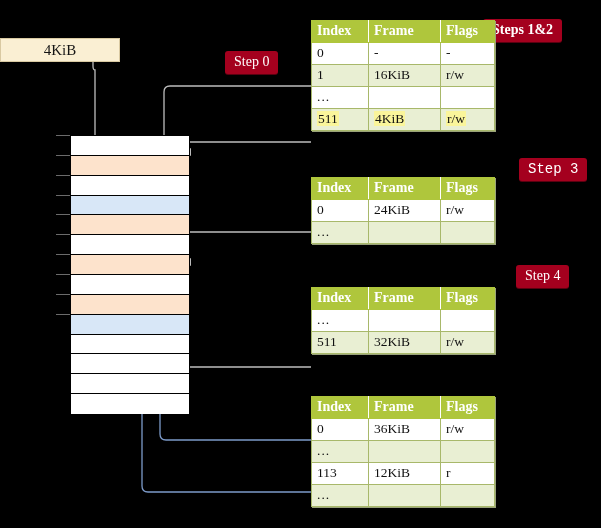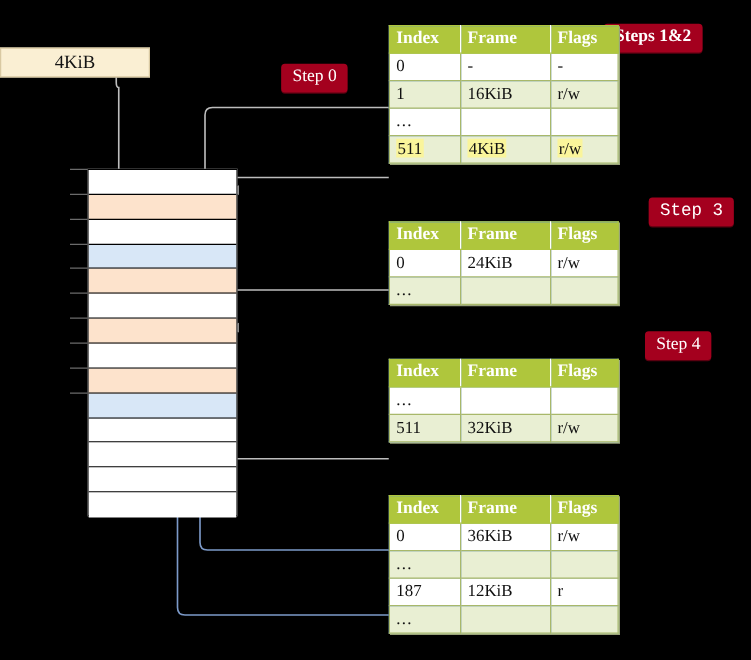--- a/index.html
+++ b/index.html
@@ -277,21 +277,21 @@
             <td class="col-index">0</td>
             <td class="col-frame">36KiB</td>
             <td class="col-flags">r/w</td>
           </tr>
           <tr class="odd">
             <td class="col-index"><span class="ellipsis">...</span></td>
             <td class="col-frame"></td>
             <td class="col-flags"></td>
           </tr>
           <tr class="even">
-            <td class="col-index">187</td>
+            <td class="col-index">113</td>
             <td class="col-frame">12KiB</td>
             <td class="col-flags">r</td>
           </tr>
           <tr class="odd">
             <td class="col-index"><span class="ellipsis">...</span></td>
             <td class="col-frame"></td>
             <td class="col-flags"></td>
           </tr>
         </tbody>
       </table>

